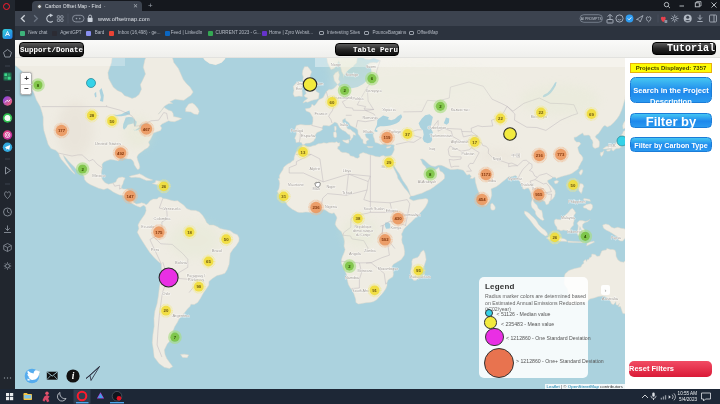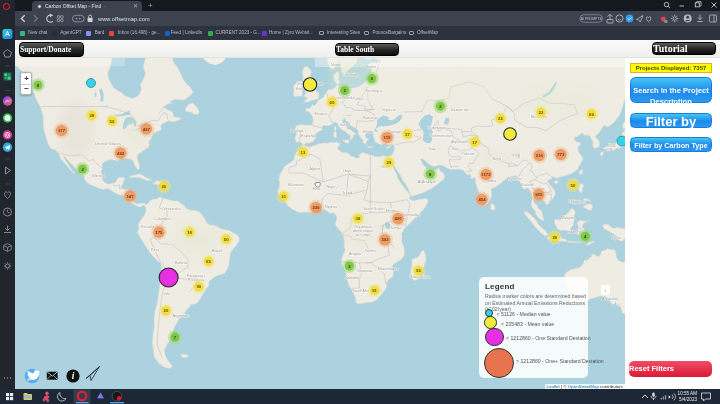--- a/index.html
+++ b/index.html
@@ -14,21 +14,21 @@
 #toolbar{position:absolute;left:15px;top:11px;width:705px;height:15px;background:#3c434f;color:#c9ced6}
 
 #bookbar{position:absolute;left:15px;top:26px;width:705px;height:14px;background:#2c333e}
 .bm{position:absolute;top:0;height:14px;line-height:14px;font-size:4.6px;color:#b6bcc6;white-space:nowrap}
 .bmi{position:absolute;top:4.5px;width:5px;height:5px;border-radius:1px}
 
 #sidebar{position:absolute;left:0;top:0;width:15px;height:389px;background:#21262e}
 #opera-logo{position:absolute;left:3px;top:2.5px;width:7px;height:7px;border-radius:50%;border:1.6px solid #ff1b2d;background:transparent}
 
 #header{position:absolute;left:15px;top:40px;width:705px;height:18px;background:linear-gradient(#fafaf9,#efefec);border-bottom:1px solid #e2e2df}
-.dbtn{position:absolute;background:linear-gradient(#5a5a5a 0%,#272727 50%,#0d0d0d 100%);border:1px solid #000;border-radius:4px;color:#fff;font-weight:bold;text-align:left;font-family:Liberation Serif, serif}
+.dbtn{position:absolute;background:linear-gradient(#5a5a5a 0%,#272727 50%,#0d0d0d 100%);border:1px solid #000;border-radius:4px;color:#fff;font-weight:bold;text-align:right;font-family:Liberation Mono, monospace}
 
 #maparea{position:absolute;left:15px;top:58px;width:610px;height:331px;background:#abd2de;overflow:hidden}
 
 #zoomctl{position:absolute;left:4.5px;top:13.5px;width:12px;height:23px;background:#fff;border:1px solid #b0b0b0;border-radius:2.5px;box-shadow:0 0.5px 2px rgba(0,0,0,0.25)}
 #zoomctl div{width:12px;height:11px;text-align:center;font-weight:bold;color:#333;font-size:8px;line-height:11px}
 #zoomctl .zm{border-top:1px solid #ccc;line-height:8px}
 
 #legend{position:absolute;left:464px;top:219px;width:109px;height:101px;background:rgba(255,255,255,0.88);border-radius:5px;color:#555}
 #legend h3{font-size:8px;color:#333;margin:5px 0 2px 6px;letter-spacing:0.2px}
 #legend .d{font-size:5.2px;margin-left:6px;line-height:6.5px;color:#666}
@@ -184,21 +184,21 @@
       <span class="bm" style="left:253.89999999999998px">Home | Zyro Websit...</span>
       <span class="bmi" style="left:304.1px;background:transparent;border:0.7px solid #9aa1ab;border-radius:1px;width:5px;height:3.6px;top:5.2px"></span>
       <span class="bm" style="left:312.1px">Interesting Sites</span>
       <span class="bmi" style="left:348.8px;background:transparent;border:0.7px solid #9aa1ab;border-radius:1px;width:5px;height:3.6px;top:5.2px"></span>
       <span class="bm" style="left:357.5px">PounceBargains</span>
       <span class="bmi" style="left:393.5px;background:transparent;border:0.7px solid #9aa1ab;border-radius:1px;width:5px;height:3.6px;top:5.2px"></span>
       <span class="bm" style="left:402.0px">OffsetMap</span>
     </div>
   <div id="header">
     <div class="dbtn" style="left:4px;top:2px;width:65px;height:15px;font-size:7.5px;line-height:14px">Support/Donate</div>
-    <div class="dbtn" style="left:320px;top:3px;width:64px;height:13px;font-size:7.5px;line-height:12px">Table South</div>
+    <div class="dbtn" style="left:320px;top:3px;width:64px;height:13px;font-size:7.5px;line-height:12px">Table Peru</div>
     <div class="dbtn" style="left:637px;top:2px;width:64px;height:13px;font-size:10px;line-height:12px">Tutorial</div>
   </div>
   <div id="maparea">
     <svg width="610" height="331" viewBox="15 58 610 331" xmlns="http://www.w3.org/2000/svg" font-family="Liberation Sans, sans-serif" style="position:absolute;left:0;top:0">
 
 <rect x="15" y="58" width="610" height="331" fill="#abd2de"></rect>
 <g fill="#efece3" stroke="#ddd8cc" stroke-width="0.5">
 <path d="M14.9,57.6L14.9,64.8L22.6,71.8L25.9,80.7L30.3,86.3L34.0,93.3L36.4,99.9L40.2,106.6L41.9,111.9L43.2,117.0L43.2,124.8L43.9,130.6L47.0,140.6L48.1,144.3L50.9,148.4L55.7,150.3L58.6,153.1L59.5,156.2L61.4,159.4L63.8,162.2L67.1,165.9L69.3,168.7L72.0,171.5L74.8,174.3L74.4,172.8L72.2,170.2L70.0,167.0L67.8,163.7L65.6,160.5L64.1,157.6L63.4,155.3L65.6,157.4L68.2,160.7L71.1,163.7L74.2,166.8L76.4,169.4L78.5,170.6L81.0,172.6L83.2,174.7L84.3,177.0L84.5,179.6L86.7,182.3L90.2,184.5L94.1,186.2L98.7,188.3L103.8,189.6L107.5,188.3L110.1,189.8L113.2,191.9L116.3,193.6L119.6,194.9L122.6,195.3L125.1,196.8L127.5,199.1L129.7,201.7L132.1,203.4L135.2,205.3L138.0,206.4L140.2,207.2L142.2,206.0L143.9,205.3L145.7,207.2L146.1,210.7L144.8,214.3L142.2,218.0L139.8,221.5L138.0,225.1L138.9,228.4L137.3,232.3L139.8,236.9L142.6,241.5L146.1,246.9L149.6,252.2L153.8,257.2L158.0,261.3L161.3,263.9L161.5,269.0L161.0,274.9L160.6,280.9L159.3,288.3L158.4,295.9L157.1,303.7L154.9,311.0L154.0,318.3L154.2,326.2L152.9,334.7L152.3,342.7L153.4,350.0L154.2,357.0L159.1,363.6L164.3,367.3L169.4,368.5L172.7,366.6L169.6,362.5L166.7,358.4L165.0,354.5L164.3,350.0L167.2,344.0L171.1,339.5L172.0,333.8L174.6,326.8L177.3,322.4L179.0,318.9L182.1,315.8L187.4,309.1L190.0,306.4L190.9,304.3L194.2,304.5L197.7,302.4L200.5,298.2L203.2,293.3L206.2,289.0L208.9,285.1L208.9,281.6L212.4,278.5L217.0,275.6L221.4,274.6L224.9,273.2L227.1,269.7L229.1,264.3L229.7,258.6L230.2,253.6L232.8,249.5L236.1,245.8L238.9,241.3L239.1,238.0L237.4,234.7L233.9,233.4L229.9,230.6L224.4,229.5L220.1,228.4L217.4,226.7L213.5,225.1L209.5,225.1L206.5,222.5L205.1,219.3L202.5,215.2L199.4,212.0L195.7,210.5L190.9,210.2L186.9,208.7L183.6,205.1L180.6,203.0L177.7,200.8L174.2,201.0L170.7,200.2L166.7,198.9L162.8,198.5L161.3,197.0L158.8,197.2L157.1,198.9L153.1,199.1L150.1,200.8L147.7,203.8L146.1,204.7L144.4,203.6L141.5,202.8L139.1,203.6L136.5,204.0L134.3,202.8L132.5,200.4L131.9,198.1L133.0,195.9L132.3,193.6L129.9,191.5L127.0,189.1L123.5,189.1L121.1,188.3L121.8,185.7L122.9,183.8L123.5,181.3L125.1,178.1L122.2,177.0L118.5,177.7L116.9,179.4L115.8,182.1L112.6,183.2L108.4,184.2L105.1,182.8L102.7,180.0L101.1,176.2L101.4,171.7L102.2,167.9L102.0,164.4L103.6,162.2L106.6,160.7L110.4,159.6L114.3,160.0L118.3,160.9L119.6,159.1L120.5,158.0L124.0,158.0L127.9,158.9L130.5,158.9L132.3,160.0L133.8,162.2L134.3,164.8L136.0,167.6L137.6,169.4L139.1,169.1L139.8,167.0L139.1,163.7L137.8,160.5L136.9,157.1L138.4,154.2L141.5,151.9L144.6,149.6L148.1,147.5L149.6,145.0L148.5,142.1L150.3,139.8L151.8,136.7L153.4,133.1L156.9,131.8L160.6,130.4L161.7,128.1L160.2,125.7L162.1,123.9L165.2,122.4L168.5,120.8L171.1,121.4L174.4,121.7L178.4,120.2L181.7,118.6L177.3,117.3L173.5,116.6L173.1,113.6L171.8,111.2L168.5,110.2L164.1,107.4L159.7,112.9L158.0,114.3L161.5,110.2L164.6,105.9L168.5,103.7L172.7,103.3L169.8,101.8L175.1,99.2L179.9,99.9L183.9,100.3L186.9,98.0L190.9,95.3L193.1,92.1L190.0,87.1L186.5,83.7L183.2,79.4L180.8,74.0L178.4,68.6L173.8,62.4L172.0,56.1L164.1,52.7L147.4,54.2L144.8,60.0L143.3,67.2L145.5,74.0L142.4,80.7L140.4,84.6L141.5,89.2L139.1,94.5L135.8,97.2L132.1,98.4L127.9,96.8L124.6,95.7L121.8,92.5L117.2,90.4L113.2,87.1L111.0,82.9L108.6,78.5L107.9,72.7L109.9,67.2L111.5,62.4L112.6,54.2L96.1,51.2L74.2,51.2L52.2,51.2L30.3,52.7Z"></path>
 <path d="M129.2,176.4L132.3,175.5L136.0,174.7L139.5,173.8L142.6,175.3L146.1,177.5L149.6,178.9L152.7,180.0L150.5,180.6L146.6,180.6L143.3,179.2L140.0,177.7L135.6,177.2L131.2,177.5Z"></path>
 <path d="M155.8,180.6L159.1,180.9L162.1,182.3L164.8,183.8L161.9,184.2L158.2,185.1L154.2,184.0L152.3,183.6L155.3,182.6Z"></path>

